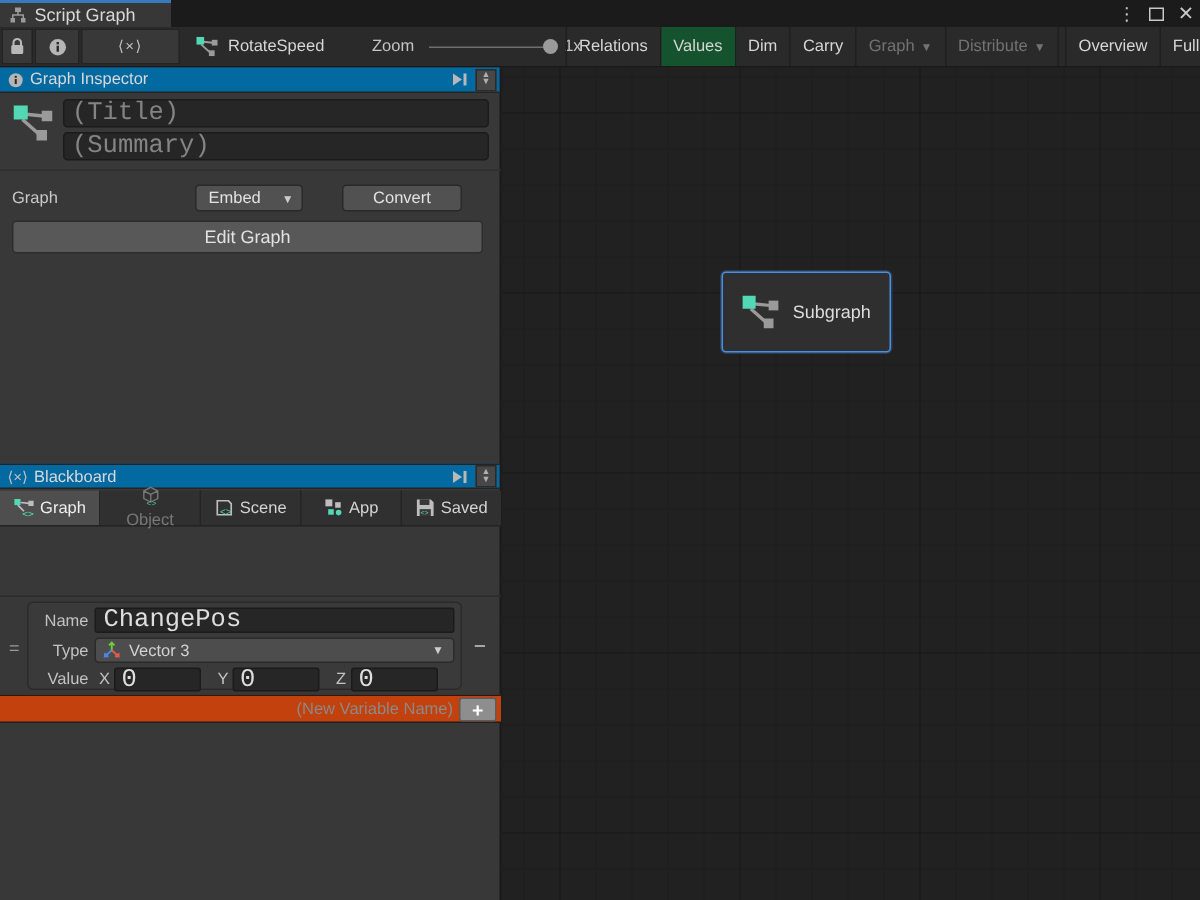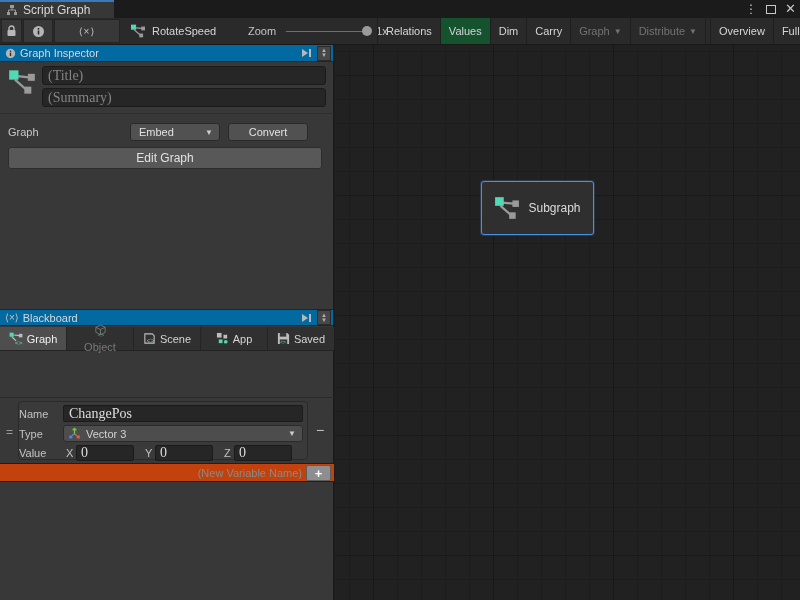--- a/index.html
+++ b/index.html
@@ -45,52 +45,52 @@
   .panel-header { position:absolute; left:0; width:100%; height:17px; background:#0369a1;
     border-bottom:1px solid #242424; display:flex; align-items:center; padding:0 2px 0 5px; gap:4px; }
   .panel-header .ph-title { color:#d8d8d8; }
   .ph-right { margin-left:auto; display:flex; align-items:center; gap:3px; }
   .dock-btn { width:16px; height:13px; display:flex; align-items:center; justify-content:center; }
   .spin-btn { width:14px; height:15px; background:#474747; border:1px solid #2a2a2a; display:flex;
     flex-direction:column; align-items:center; justify-content:center; line-height:5px; }
   .spin-btn span { font-size:6px; color:#b0b0b0; }
 
   .field { background:#262626; border:1px solid #1b1b1b; border-radius:3px; color:#dedede;
-    font-family:Liberation Serif, serif; font-size:14px; padding:0 5px; outline:none; }
+    font-family:Liberation Mono, monospace; font-size:17px; padding:0 5px; outline:none; }
   .field::placeholder { color:#848484; }
 
   .btn { background:#515151; border:1px solid #292929; border-radius:3px; color:#e2e2e2;
     display:flex; align-items:center; justify-content:center; }
 
   #insp-icon { left:8px; top:24px; }
   #title-input { left:42px; top:21px; width:284px; height:19px; }
   #summary-input { left:42px; top:43px; width:284px; height:19px; }
   #insp-sep { left:0; top:68px; width:334px; height:1px; background:#2e2e2e; }
   #source-label { left:8px; top:81px; color:#c8c8c8; }
-  #source-dropdown { left:130px; top:78px; width:90px; height:18px; justify-content:flex-start; padding-left:8px; position:absolute;gap:14px; }
+  #source-dropdown { left:130px; top:78px; width:72px; height:18px; justify-content:flex-start; padding-left:8px; position:absolute;gap:14px; }
   #source-dropdown .dd { margin-left:auto; margin-right:6px; font-size:8px; color:#cccccc; }
   #convert-btn { left:228px; top:78px; width:80px; height:18px; position:absolute; }
   #editgraph-btn { left:8px; top:102px; width:314px; height:22px; position:absolute; background:#585858;
     border:1px solid #2d2d2d; font-size:12px; }
 
   #bb-header { top:264px; border-top:1px solid #242424; }
   #bb-tabs { left:0; top:282px; width:334px; height:24px; display:flex; background:#303030; border-bottom:1px solid #232323; }
   .bb-tab { flex:1; display:flex; align-items:center; justify-content:center; gap:4px;
     border-right:1px solid #242424; color:#d4d4d4; }
   .bb-tab:last-child { border-right:none; }
   .bb-tab.active { background:#4e4e4e; color:#efefef; }
   .bb-tab.disabled { color:#787878;flex-direction:column; }
 
   #gv-section { left:0; top:307px; width:334px; height:46px; border-bottom:1px solid #2a2a2a; }
 
   #var-area { left:0; top:353px; width:334px; position:absolute; }
   #var-handle { left:6px; top:27px; position:absolute; color:#9a9a9a; font-size:12px; }
   #var-box { left:18px; top:3px; width:290px; height:59px; position:absolute;
     border:1px solid #2a2a2a; border-radius:4px; background:#3a3a3a; }
-  .vrow-label { position:absolute; left:0; width:40px; text-align:left; color:#c2c2c2; }
+  .vrow-label { position:absolute; left:0; width:40px; text-align:right; color:#c2c2c2; }
   #var-name-input { position:absolute; left:44px; top:3px; width:240px; height:17px; border-radius:2px; }
   #var-type-dd { position:absolute; left:44px; top:23px; width:240px; height:17px; background:#4d4d4d;
     border:1px solid #2b2b2b; border-radius:3px; display:flex; align-items:center; padding:0 6px 0 4px; gap:5px; }
   #var-type-dd .dd { margin-left:auto; font-size:8px; color:#cccccc; }
   .axis-label { position:absolute; top:45px; color:#c2c2c2; }
   .axis-input { position:absolute; top:43px; width:58px; height:16px; border-radius:2px; padding:0 4px; }
   #var-remove { position:absolute; left:312px; top:24px; width:16px; height:16px; color:#c8c8c8;
     font-size:14px; display:flex; align-items:center; justify-content:center; }
   #newvar-row { position:absolute; left:0; top:65px; width:334px; height:19px; background:#c2410c;
     border-top:1px solid #1f1f1f; border-bottom:1px solid #1f1f1f; }

